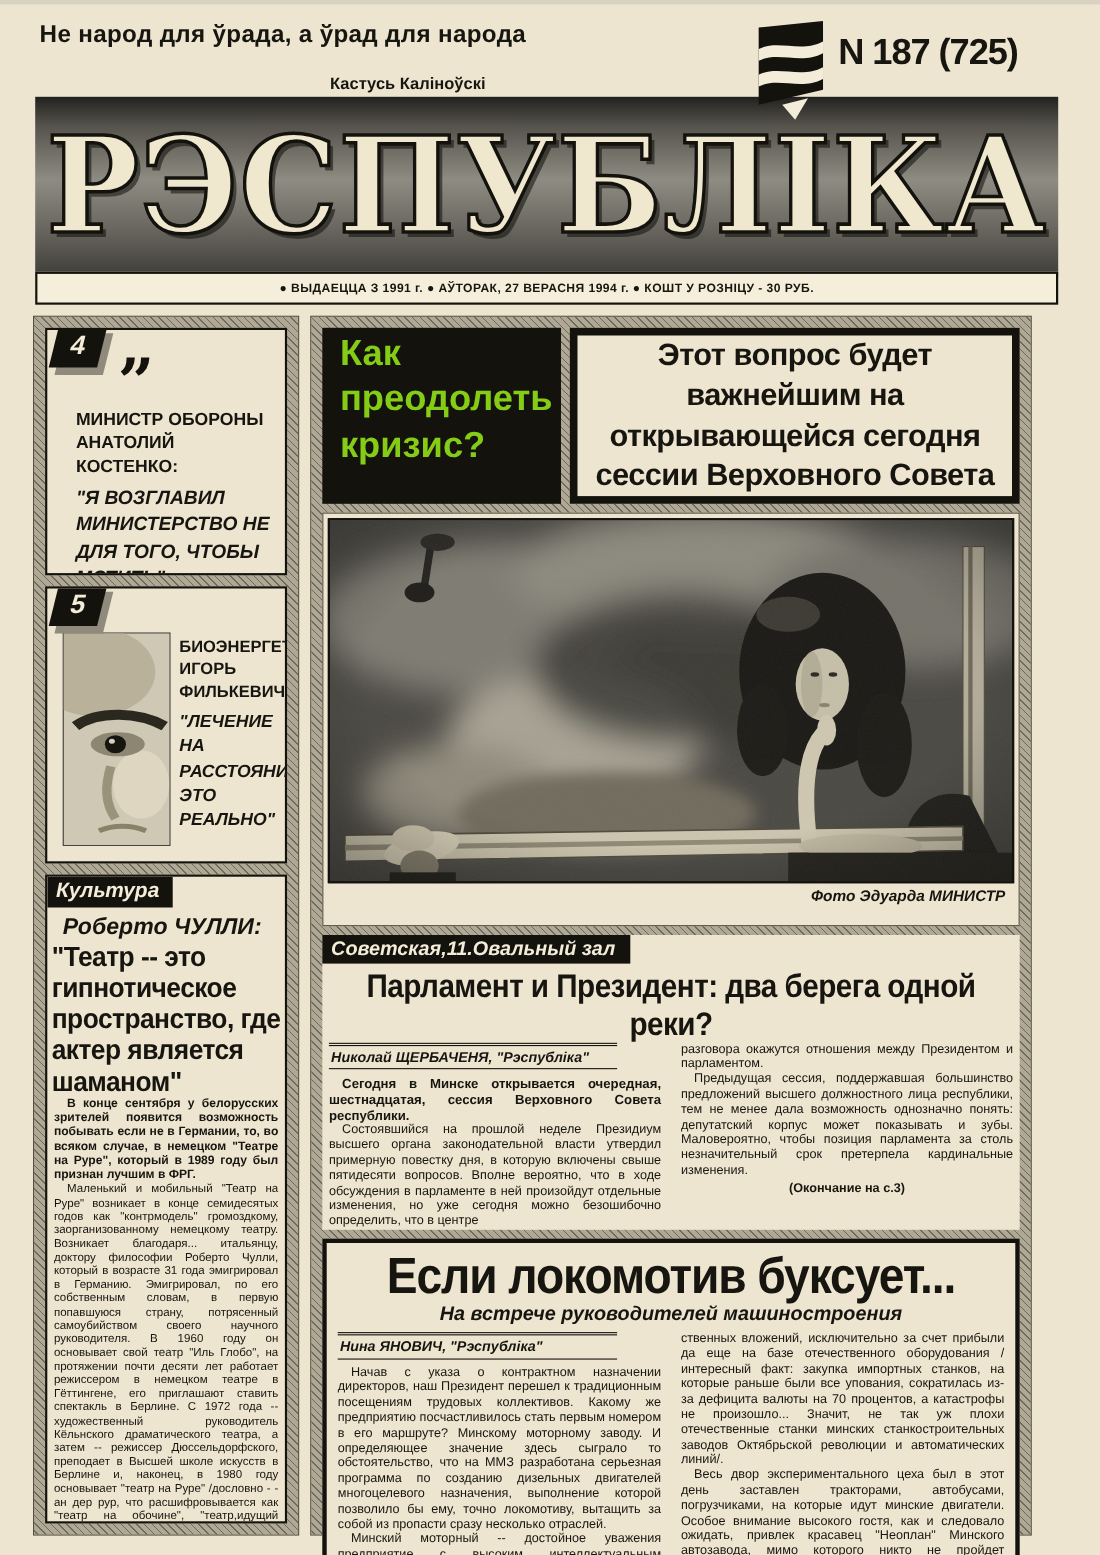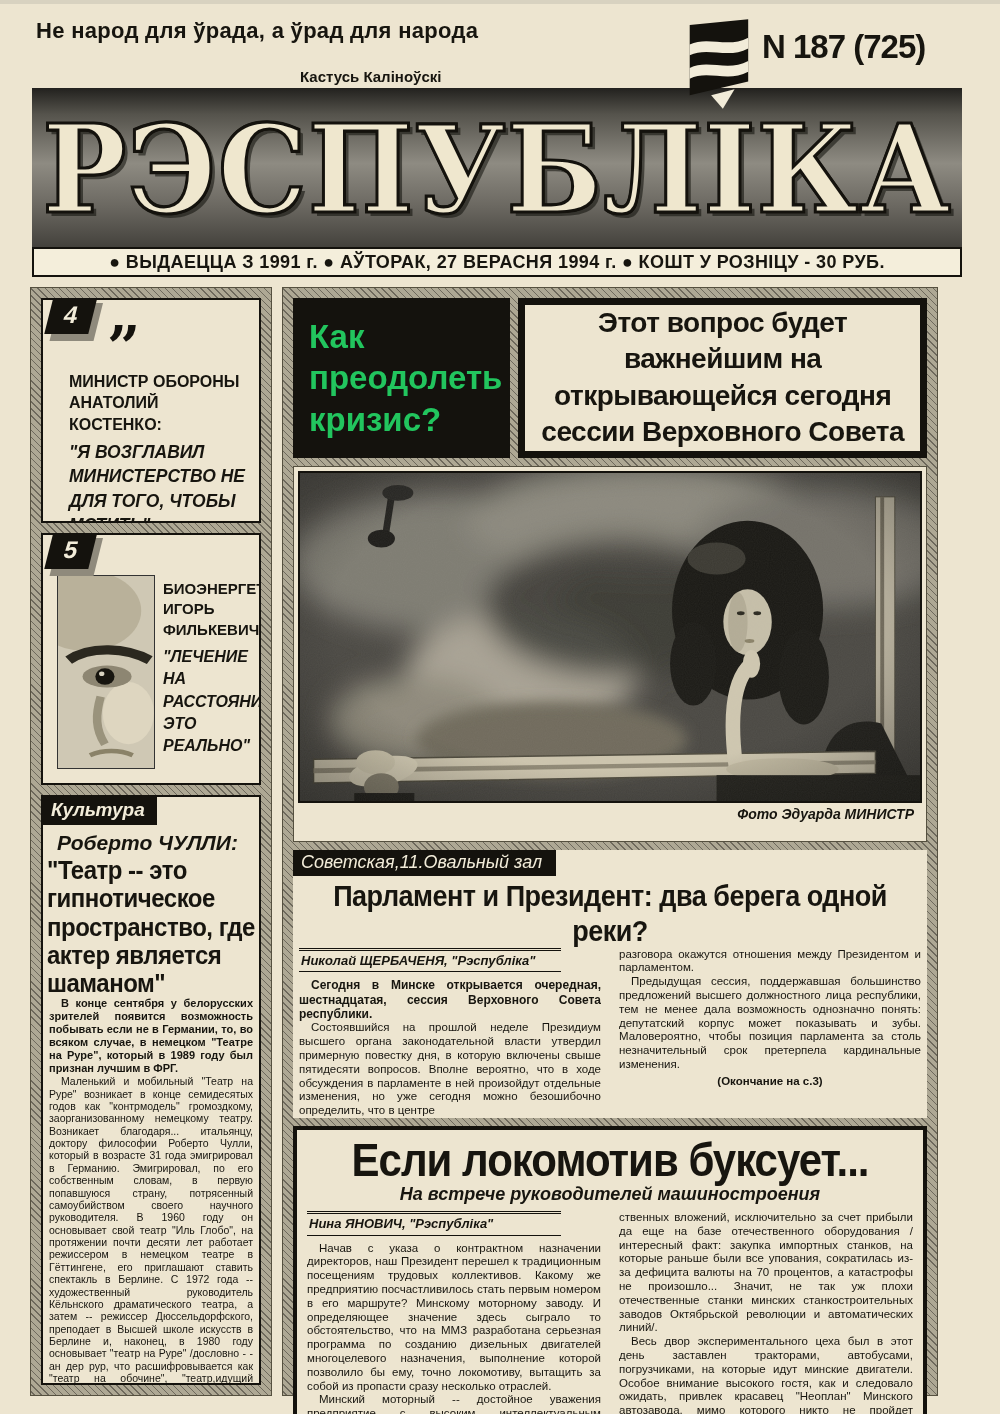--- a/index.html
+++ b/index.html
@@ -12,21 +12,21 @@
   .issue-no{position:absolute;left:762px;top:24px;font-size:33px;font-weight:bold;letter-spacing:-1px;}
   .masthead{position:absolute;left:32px;top:84px;width:930px;height:164px;
             background:linear-gradient(180deg,#22211e 0%,#55534c 16%,#8e8b82 46%,#6b6861 72%,#3f3d38 100%);
             display:flex;align-items:center;justify-content:center;overflow:hidden;}
   .masthead-title{font-family:"DejaVu Serif",serif;font-weight:bold;font-size:112px;line-height:1;
             color:#efe7ce;letter-spacing:1px;-webkit-text-stroke:3px #14120d;
             text-shadow:4px 4px 0 rgba(15,14,10,.55), -1px -1px 0 #14120d,1px -1px 0 #14120d,-1px 1px 0 #14120d,1px 1px 0 #14120d;
             transform:scaleY(1.08);white-space:nowrap;}
   .datebar{position:absolute;left:32px;top:243px;width:930px;height:30px;background:#f4eedb;
            border:2px solid #14120d;box-sizing:border-box;display:flex;align-items:center;justify-content:center;
-           font-size:18px;font-weight:bold;letter-spacing:.4px;}
+           font-size:11px;font-weight:bold;letter-spacing:.4px;}
   
   .hatch{background:repeating-linear-gradient(45deg,#aea894 0 2px,#6e695c 2px 3px,#aea894 3px 5px);}
   .frame{position:absolute;box-sizing:border-box;border:1px solid #55503f;padding:10px;display:flex;flex-direction:column;}
   .frame-left{left:30px;top:283px;width:242px;height:1109px;}
   .frame-center{left:282px;top:283px;width:656px;height:1109px;}
   .gap{flex:0 0 10px;}
   .gap8{flex:0 0 8px;}
   .panel{background:#ede5d0;border:2px solid #14120d;box-sizing:border-box;position:relative;overflow:hidden;}
   
   .num-badge{position:absolute;top:-4px;left:6px;width:44px;height:38px;background:#14120d;color:#f2ecd9;
@@ -45,30 +45,30 @@
                  font-style:italic;padding:2px 12px 4px 8px;}
   .culture-kicker{font-size:21px;font-weight:bold;font-style:italic;margin:6px 0 2px 14px;}
   .culture-headline{font-size:24px;font-weight:800;line-height:1.12;letter-spacing:-.5px;margin:2px 4px 6px 4px;
                     transform:scaleY(1.05);transform-origin:top left;}
   .culture-body{font-size:10.5px;line-height:1.18;text-align:justify;padding:0 6px;}
   .culture-body p{margin:0;text-indent:12px;}
   .culture-body p.lede{font-weight:bold;font-size:11px;}
   .cont{font-weight:bold;text-align:center;font-size:11.5px;margin-top:3px;}
   
   .row-heads{display:flex;gap:8px;flex:0 0 150px;}
-  .crisis-q{flex:0 0 192px;background:#14120d;color:#22c55e;font-size:33px;font-weight:800;line-height:1.25;
-            padding:18px 8px 0 16px;box-sizing:border-box;}
+  .crisis-q{flex:0 0 192px;background:#14120d;color:#84cc16;font-size:33px;font-weight:800;line-height:1.25;
+            padding:2px 8px 0 16px;box-sizing:border-box;}
   .crisis-a{flex:1;background:#ede5d0;border:7px solid #14120d;box-sizing:border-box;display:flex;
             align-items:center;justify-content:center;text-align:center;font-size:28px;font-weight:800;
             line-height:1.3;letter-spacing:-.5px;padding:0 15px;transform-origin:center;}
   .photo-sec{flex:0 0 376px;background:#ede5d0;border:1px solid #55503f;box-sizing:border-box;padding:4px;}
   .photo{display:block;width:100%;height:332px;border:2px solid #14120d;box-sizing:border-box;background:#4a4843;}
   .photo-credit{text-align:right;font-size:14px;font-weight:bold;font-style:italic;padding:3px 8px 0 0;}
   .parl-sec{flex:0 0 165px;background:#ede5d0;padding:0 6px;box-sizing:border-box;}
-  .loc-badge{display:inline-block;background:#14120d;color:#f2ecd9;font-size:18px;font-weight:normal;
+  .loc-badge{display:inline-block;background:#14120d;color:#f2ecd9;font-size:18px;font-weight:bold;
              font-style:italic;padding:2px 14px 3px 8px;margin:0 0 2px -6px;}
   .parl-headline{text-align:center;font-size:27px;font-weight:800;letter-spacing:-.5px;margin:2px 0 6px 0;
                  transform:scaleY(1.1);transform-origin:top center;}
   .cols{display:flex;gap:18px;}
   .col{flex:1;min-width:0;}
   .byline{font-size:13px;font-weight:bold;font-style:italic;border-top:3px double #14120d;
           border-bottom:1px solid #14120d;padding:2px 0 3px 2px;margin:0 40px 6px 0;}
   .body-txt{font-size:11.5px;line-height:1.2;text-align:justify;}
   .body-txt p{margin:0;text-indent:12px;}
   .body-txt p.lede{font-weight:bold;font-size:12px;}

